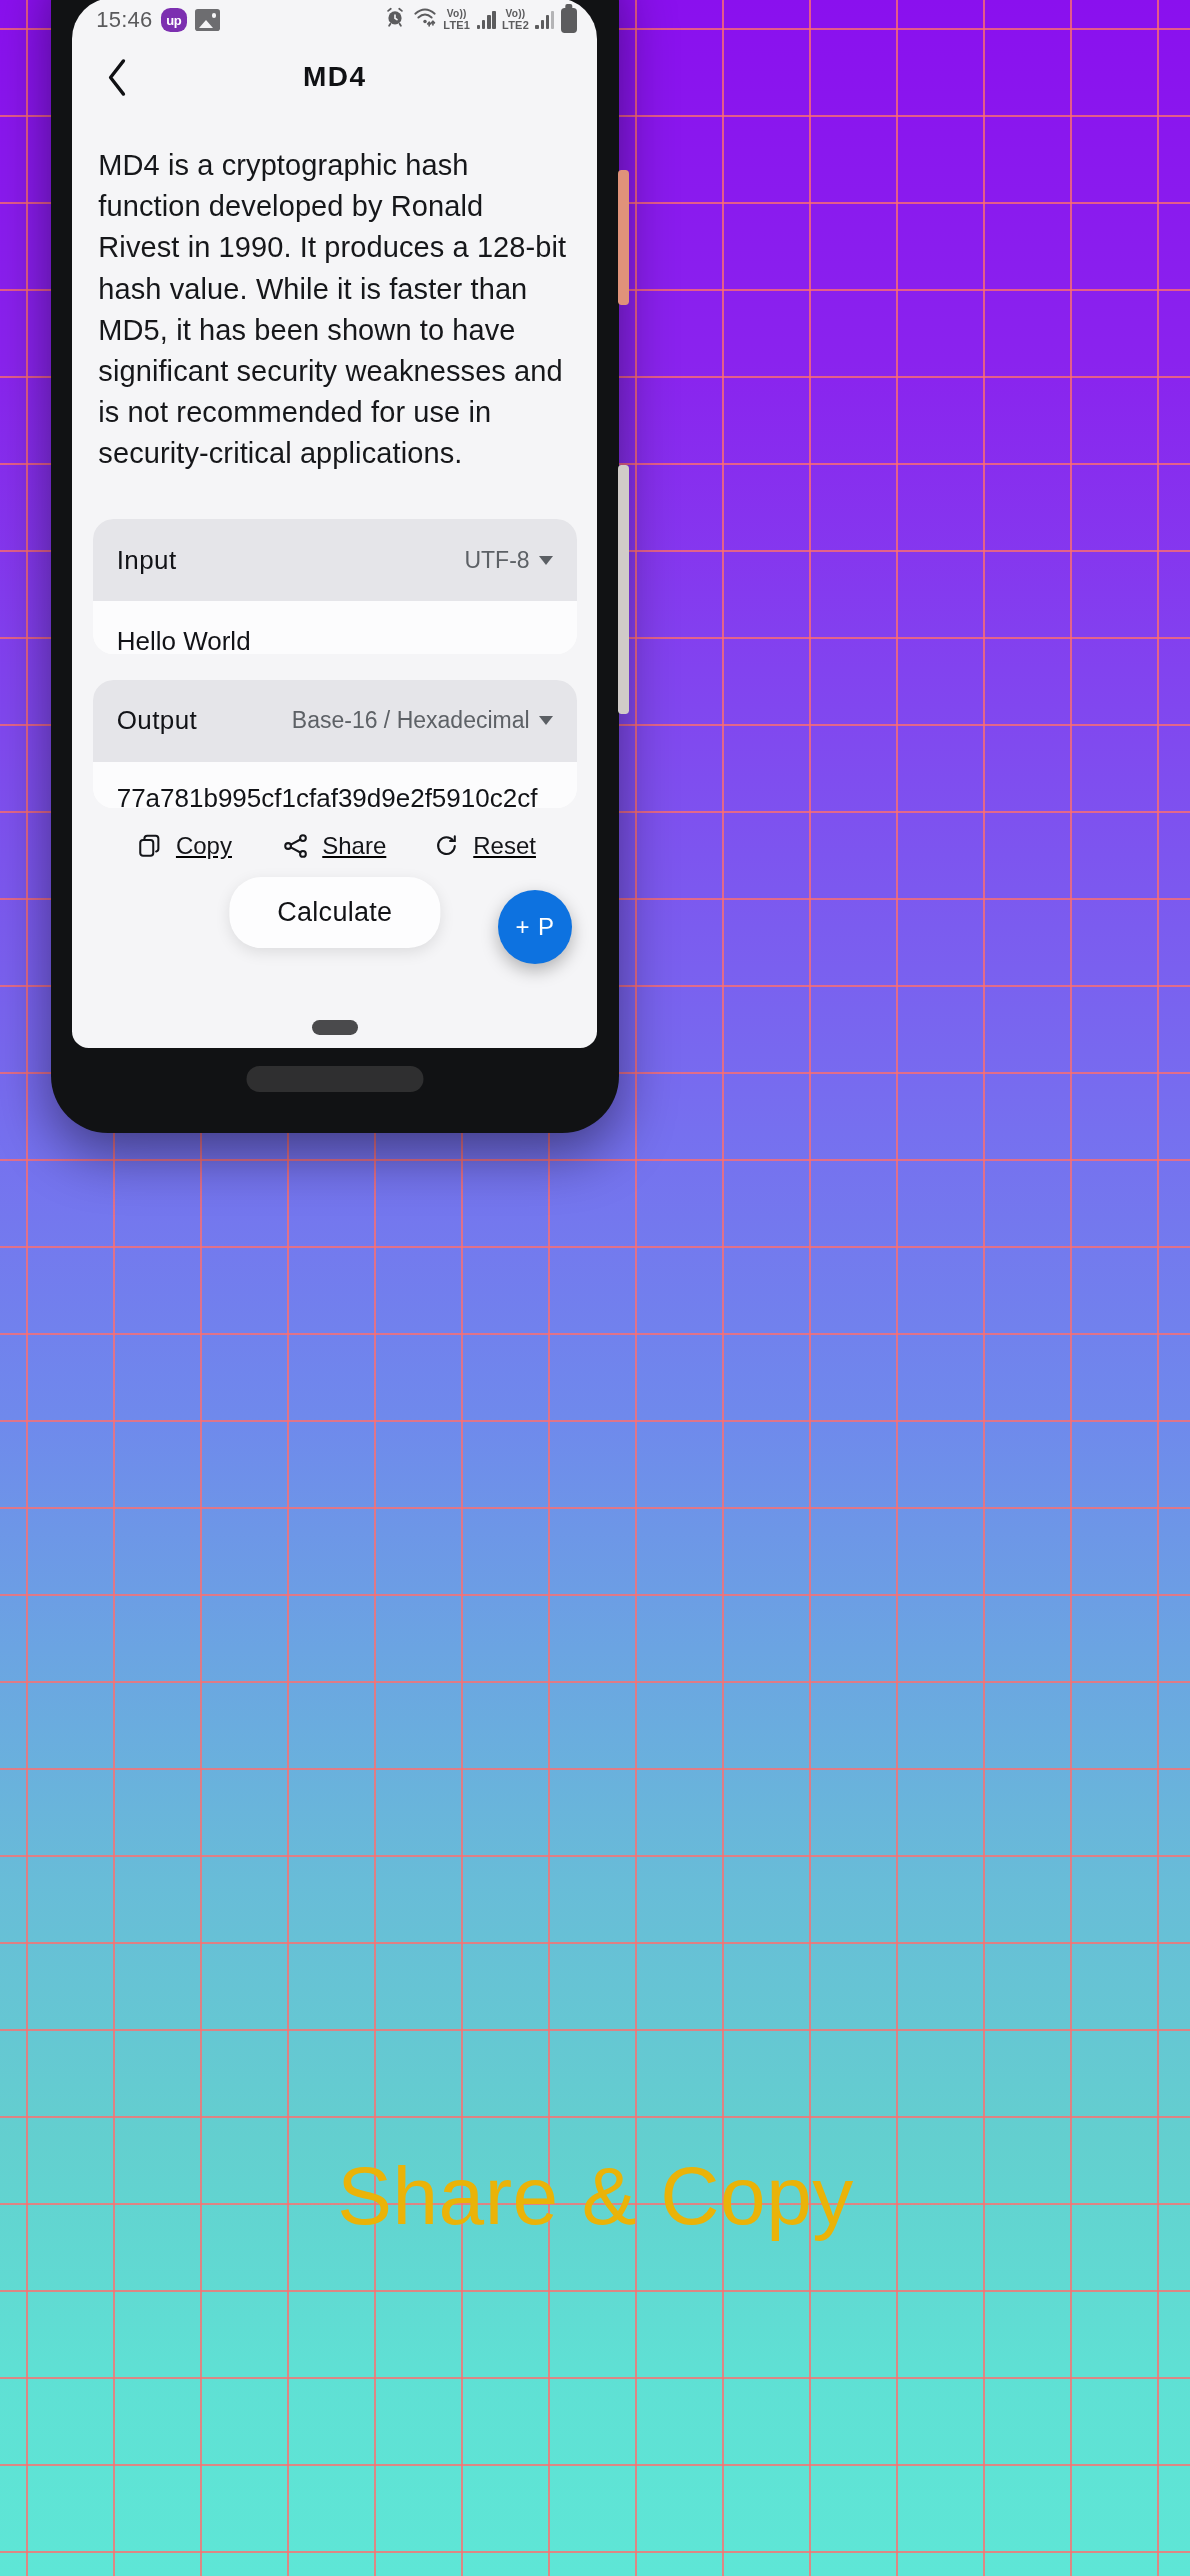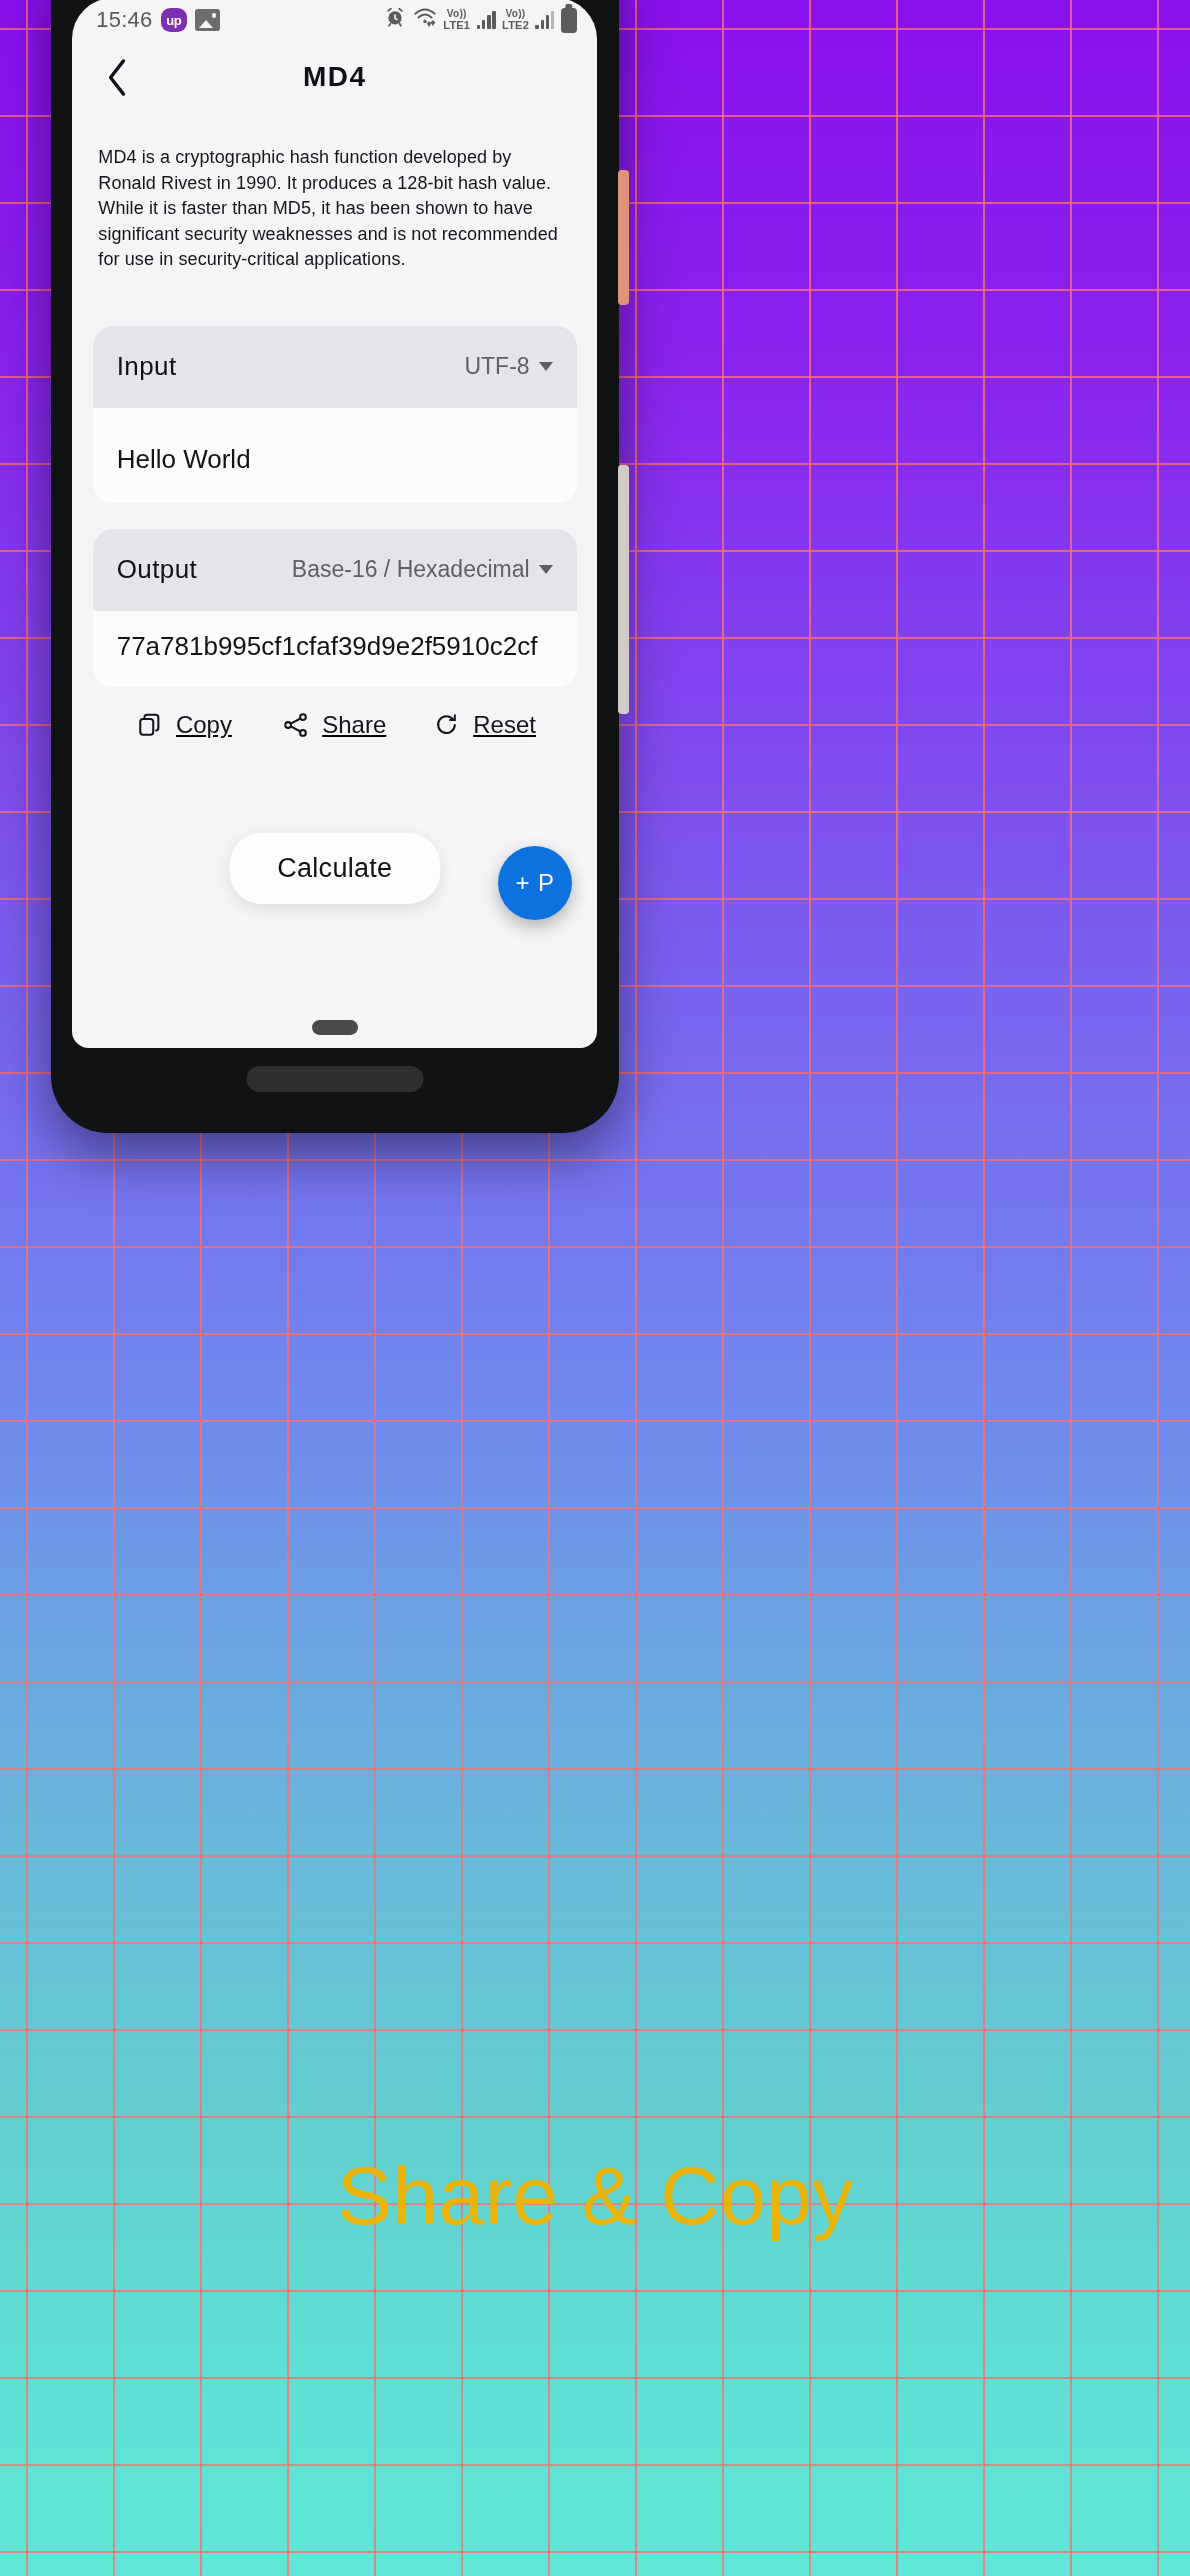--- a/index.html
+++ b/index.html
@@ -125,22 +125,22 @@
   }
   #back-btn svg{ display:block; }
   #app-title{
     width:100%; text-align:center;
     font-size:28px; font-weight:bold; color:#101114;
     letter-spacing:1.5px;
   }
 
   
   #desc{
-    margin:33px 26px 8px 26px;
-    font-size:18px; line-height:1.42;
+    margin:33px 26px 0 26px;
+    font-size:29px; line-height:1.42;
     color:#16171a;
     letter-spacing:0.1px;
   }
 
   
   .card{
     margin:0 20.4px;
     border-radius:20.4px;
     overflow:hidden;
     background:#fdfdfd;
@@ -164,21 +164,21 @@
     cursor:pointer;
   }
   .caret{
     width:0;height:0;
     border-left:7.4px solid transparent;
     border-right:7.4px solid transparent;
     border-top:9.3px solid #5b5f64;
   }
   .card-body{
     background:#fcfcfd;
-    padding:32px 24px 24px 24px;
+    padding:21px 24px 24px 24px;
     font-size:26px; color:#121317;
     line-height:1.5;
     word-break:break-all;
     min-height:65px;
   }
   #out-body{ padding-top:16.7px; padding-bottom:20.4px; }
 
   
   #actions{
     display:flex; margin:24px 37px 0 37px;text-decoration:underline;

